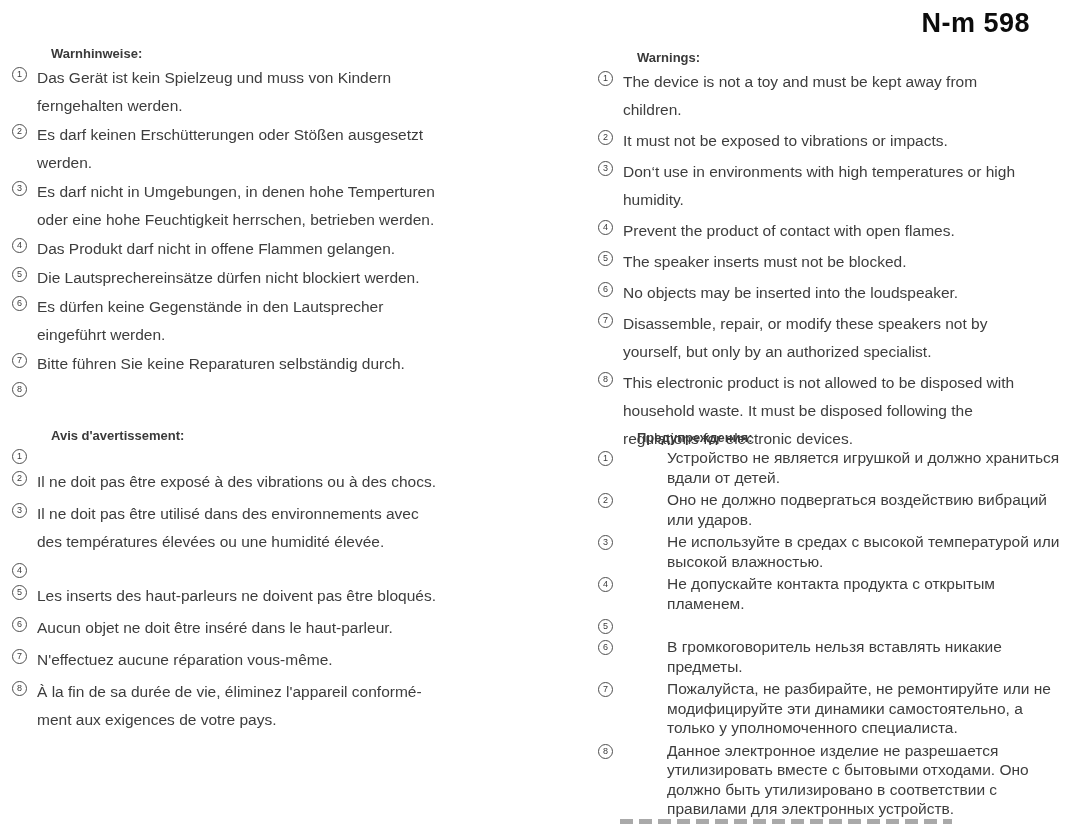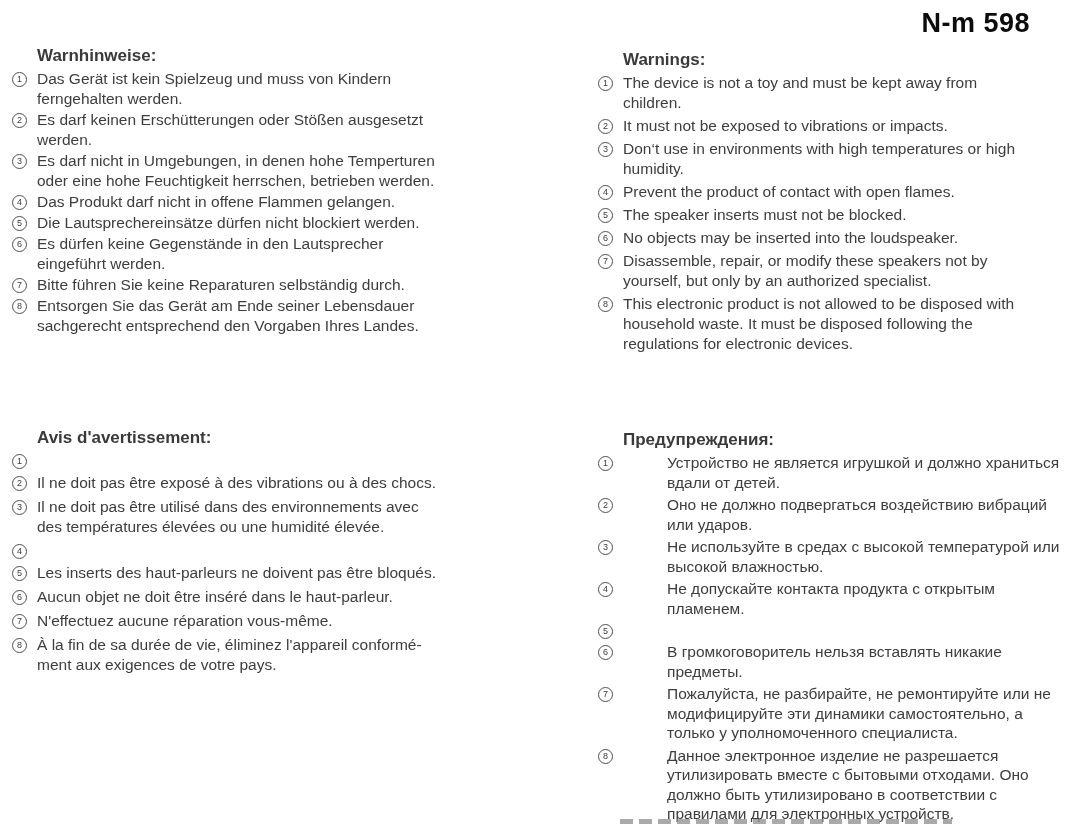--- a/index.html
+++ b/index.html
@@ -5,30 +5,30 @@
   html,body{margin:0;padding:0;background:#ffffff;}
   .page{position:relative;width:1066px;height:824px;background:#ffffff;overflow:hidden;
         font-family:"Liberation Sans",sans-serif;color:#3d3d3d;}
   .title{position:absolute;top:8px;right:36px;margin:0;font-size:27px;font-weight:bold;
          color:#0c0c0c;letter-spacing:0.5px;}
   .col{position:absolute;}
   .sec-de{left:12px;top:46px;width:516px;}
   .sec-en{left:598px;top:50px;width:462px;}
   .sec-fr{left:12px;top:428px;width:516px;}
   .sec-ru{left:598px;top:430px;width:462px;}
-  .col h2{margin:0 0 3px 25px;font-size:17px;font-weight:bold;color:#3a3a3a;}
+  .col h2{margin:0 0 3px 39px;font-size:13px;font-weight:bold;color:#3a3a3a;}
   .item{display:flex;align-items:flex-start;}
   .sec-de .item{margin-bottom:1px;}
   .sec-en .item{margin-bottom:3px;}
   .sec-fr .item{margin-bottom:4px;}
   .sec-ru .item{margin-bottom:3px;}
   .num{flex:0 0 15px;width:15px;height:15px;box-sizing:border-box;border:1.2px solid #4f4f4f;
        border-radius:50%;font-size:9px;line-height:13px;text-align:center;color:#3a3a3a;
        margin:3px 10px 0 0;}
-  .txt{margin:0;font-size:15.5px;line-height:20px;white-space:pre-line;}
+  .txt{margin:0;font-size:15.5px;line-height:28px;white-space:pre-line;}
   .sec-ru .txt{line-height:19.5px;margin-left:44px;}
   .cutoff{position:absolute;left:620px;top:819px;width:332px;height:5px;opacity:.75;
           background:repeating-linear-gradient(90deg,#8d8d8d 0 13px,transparent 13px 19px);}
 </style>
 </head>
 <body>
 
 <div class="page">
 
   <h1 class="title">N-m 598</h1>
@@ -62,22 +62,20 @@
         <span class="num">6</span>
         <p class="txt">Es dürfen keine Gegenstände in den Lautsprecher
 eingeführt werden.</p>
       </div>
     <div class="item">
         <span class="num">7</span>
         <p class="txt">Bitte führen Sie keine Reparaturen selbständig durch.</p>
       </div>
     <div class="item">
         <span class="num">8</span>
-        <p class="txt">Entsorgen Sie das Gerät am Ende seiner Lebensdauer
-sachgerecht entsprechend den Vorgaben Ihres Landes.</p>
       </div>
   </section>
 
   <section class="col sec-en">
     <h2>Warnings:</h2>
     <div class="item">
         <span class="num">1</span>
         <p class="txt">The device is not a toy and must be kept away from
 children.</p>
       </div>

